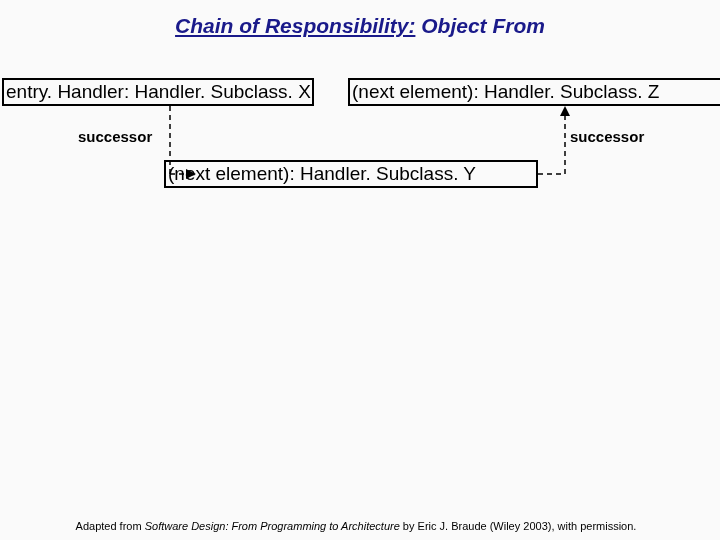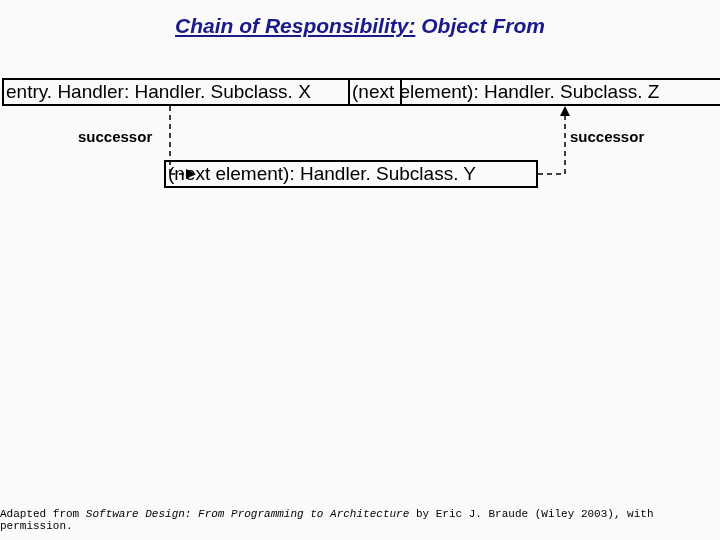--- a/index.html
+++ b/index.html
@@ -43,35 +43,35 @@
   }
   .connector {
     position: absolute;
     pointer-events: none;
   }
   .attribution {
     position: absolute;
     bottom: 8px;
     left: 0;
     width: 712px;
-    text-align: left;
+    text-align: center;
     font-size: 11px;
     color: #000;
-    font-family: Liberation Mono, monospace;
+    font-family: Liberation Sans, sans-serif;
   }
   .attribution .ital { font-style: italic; }
 </style>
 </head>
 <body>
 
 <div class="title">
   <span class="underlined">Chain of Responsibility:</span><span> Object From</span>
 </div>
 
-<div class="box" style="left:2px; top:78px; width:400px;">
+<div class="box" style="left:2px; top:78px; width:312px;">
   <span>entry. Handler: Handler. Subclass. X</span>
 </div>
 
 <div class="box" style="left:348px; top:78px; width:440px;">
   <span>(next element): Handler. Subclass. Z</span>
 </div>
 
 <div class="box" style="left:164px; top:160px; width:374px;">
   <span>(next element): Handler. Subclass. Y</span>
 </div>

